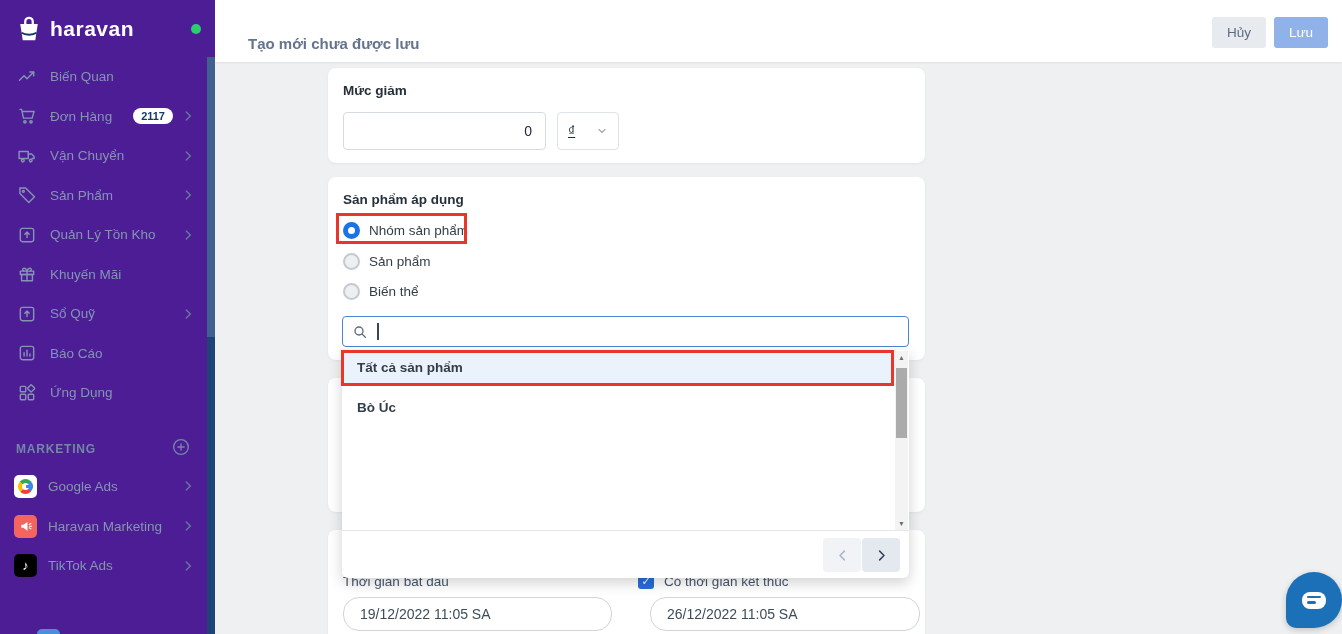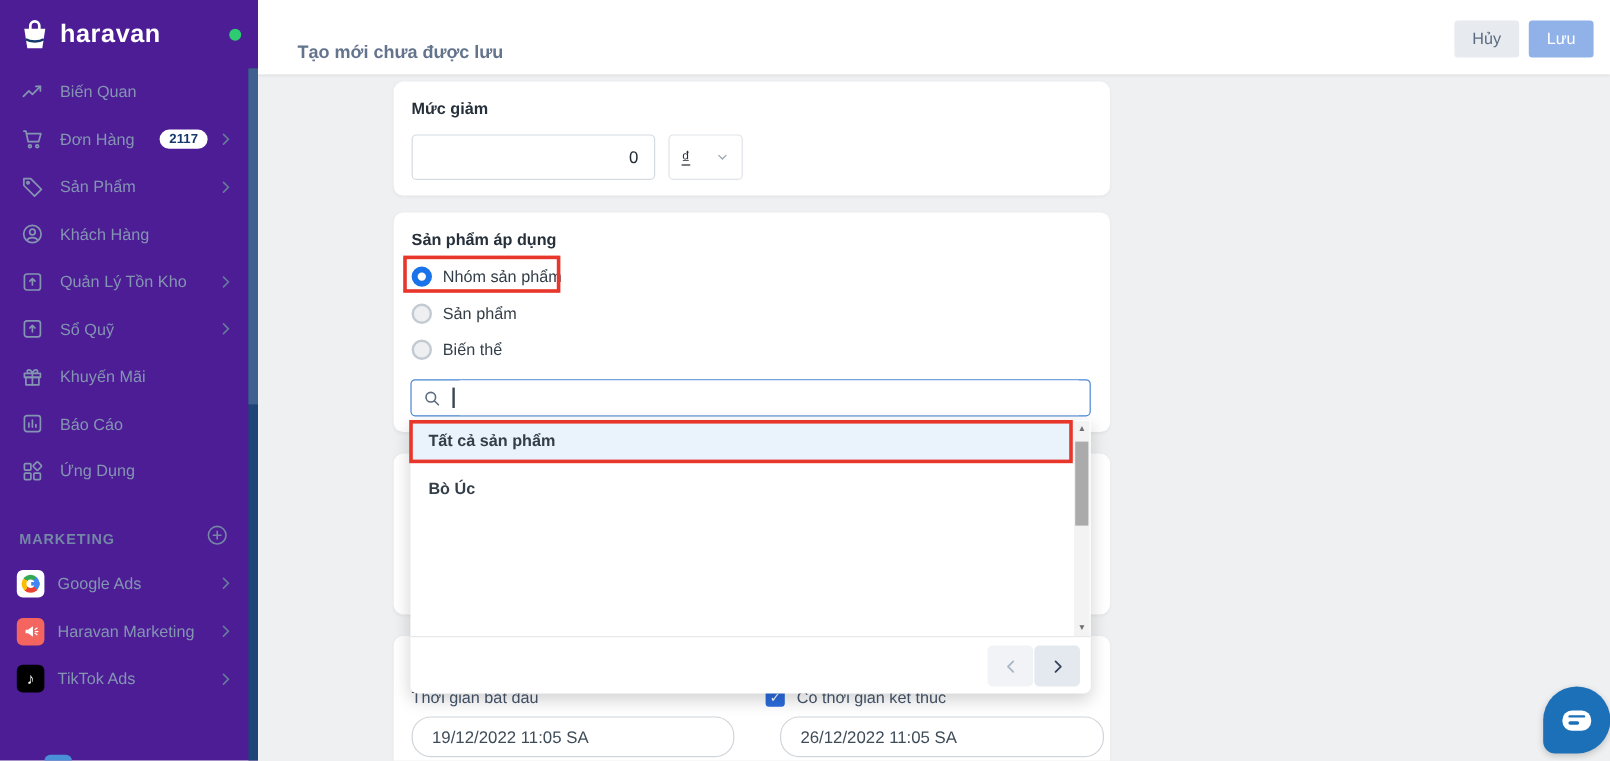--- a/index.html
+++ b/index.html
@@ -142,87 +142,93 @@
         </span>
         <span class="lbl">Đơn Hàng</span>
         <span class="badge">2117</span>
         <span class="chev">
           <svg width="14" height="14" viewBox="0 0 24 24" fill="none" stroke="#66799B" stroke-width="2.4" stroke-linecap="round">
               <path d="M9 5l7 7-7 7"></path>
             </svg>
         </span>
       </div>
 
+      <div class="srow">
+        <span class="ic">
+          <svg width="20" height="20" viewBox="0 0 24 24" fill="none" stroke="#8495B2" stroke-width="1.7" stroke-linecap="round" stroke-linejoin="round">
+              <path d="M2.5 6.5h11V15h-11z"></path>
+              <path d="M13.5 9.5h4l3 3V15h-2.3"></path>
+              <circle cx="7" cy="17.5" r="1.6"></circle>
+              <circle cx="16.5" cy="17.5" r="1.6"></circle>
+            </svg>
+        </span>
+        <span class="lbl">Vận Chuyển</span>
+        <span class="chev">
+          <svg width="14" height="14" viewBox="0 0 24 24" fill="none" stroke="#66799B" stroke-width="2.4" stroke-linecap="round">
+              <path d="M9 5l7 7-7 7"></path>
+            </svg>
+        </span>
+      </div>
 
       <div class="srow">
         <span class="ic">
           <svg width="20" height="20" viewBox="0 0 24 24" fill="none" stroke="#8495B2" stroke-width="1.7" stroke-linecap="round" stroke-linejoin="round">
               <path d="M3.5 3.5h6.8L21 14.2 14.2 21 3.5 10.3z"></path>
               <circle cx="7.6" cy="7.6" r="1.2"></circle>
             </svg>
         </span>
         <span class="lbl">Sản Phẩm</span>
         <span class="chev">
           <svg width="14" height="14" viewBox="0 0 24 24" fill="none" stroke="#66799B" stroke-width="2.4" stroke-linecap="round">
               <path d="M9 5l7 7-7 7"></path>
             </svg>
         </span>
       </div>
 
-      <div class="srow">
-        <span class="ic">
-          <svg width="20" height="20" viewBox="0 0 24 24" fill="none" stroke="#8495B2" stroke-width="1.7" stroke-linecap="round" stroke-linejoin="round">
-              <circle cx="12" cy="12" r="8.7"></circle>
-              <circle cx="12" cy="10" r="2.8"></circle>
-              <path d="M6.8 18.2c1.6-3.4 8.8-3.4 10.4 0"></path>
-            </svg>
-        </span>
-        <span class="lbl">Khách Hàng</span>
-      </div>
 
       <div class="srow">
         <span class="ic">
           <svg width="20" height="20" viewBox="0 0 24 24" fill="none" stroke="#8495B2" stroke-width="1.7" stroke-linecap="round" stroke-linejoin="round">
               <rect x="4" y="4" width="16" height="16" rx="2.5"></rect>
               <path d="M12 15V8.8M9.4 11.2L12 8.5l2.6 2.7"></path>
             </svg>
         </span>
         <span class="lbl">Quản Lý Tồn Kho</span>
-        <span class="chev">
-          <svg width="14" height="14" viewBox="0 0 24 24" fill="none" stroke="#66799B" stroke-width="2.4" stroke-linecap="round">
-              <path d="M9 5l7 7-7 7"></path>
-            </svg>
-        </span>
-      </div>
-
-      <div class="srow">
-        <span class="ic">
-          <svg width="20" height="20" viewBox="0 0 24 24" fill="none" stroke="#8495B2" stroke-width="1.7" stroke-linecap="round" stroke-linejoin="round">
-              <rect x="4" y="4" width="16" height="16" rx="2.5"></rect>
-              <path d="M12 15V8.8M9.4 11.2L12 8.5l2.6 2.7"></path>
-            </svg>
-        </span>
-        <span class="lbl">Sổ Quỹ</span>
         <span class="chev">
           <svg width="14" height="14" viewBox="0 0 24 24" fill="none" stroke="#66799B" stroke-width="2.4" stroke-linecap="round">
               <path d="M9 5l7 7-7 7"></path>
             </svg>
         </span>
       </div>
 
       <div class="srow">
         <span class="ic">
           <svg width="20" height="20" viewBox="0 0 24 24" fill="none" stroke="#8495B2" stroke-width="1.7" stroke-linecap="round" stroke-linejoin="round">
               <rect x="4" y="8.5" width="16" height="4"></rect>
               <path d="M5.5 12.5h13V20h-13z"></path>
               <path d="M12 8.5V20"></path>
               <path d="M8.5 8.5c-2 0-2.5-3.5 0-3.5 1.8 0 3 2 3.5 3.5M15.5 8.5c2 0 2.5-3.5 0-3.5-1.8 0-3 2-3.5 3.5"></path>
             </svg>
         </span>
         <span class="lbl">Khuyến Mãi</span>
+      </div>
+
+      <div class="srow">
+        <span class="ic">
+          <svg width="20" height="20" viewBox="0 0 24 24" fill="none" stroke="#8495B2" stroke-width="1.7" stroke-linecap="round" stroke-linejoin="round">
+              <rect x="4" y="4" width="16" height="16" rx="2.5"></rect>
+              <path d="M12 15V8.8M9.4 11.2L12 8.5l2.6 2.7"></path>
+            </svg>
+        </span>
+        <span class="lbl">Sổ Quỹ</span>
+        <span class="chev">
+          <svg width="14" height="14" viewBox="0 0 24 24" fill="none" stroke="#66799B" stroke-width="2.4" stroke-linecap="round">
+              <path d="M9 5l7 7-7 7"></path>
+            </svg>
+        </span>
       </div>
 
       <div class="srow">
         <span class="ic">
           <svg width="20" height="20" viewBox="0 0 24 24" fill="none" stroke="#8495B2" stroke-width="1.7" stroke-linecap="round" stroke-linejoin="round">
               <rect x="4" y="4" width="16" height="16" rx="2.5"></rect>
               <path d="M8.5 15.5v-4M12 15.5v-7M15.5 15.5V13"></path>
             </svg>
         </span>
         <span class="lbl">Báo Cáo</span>

